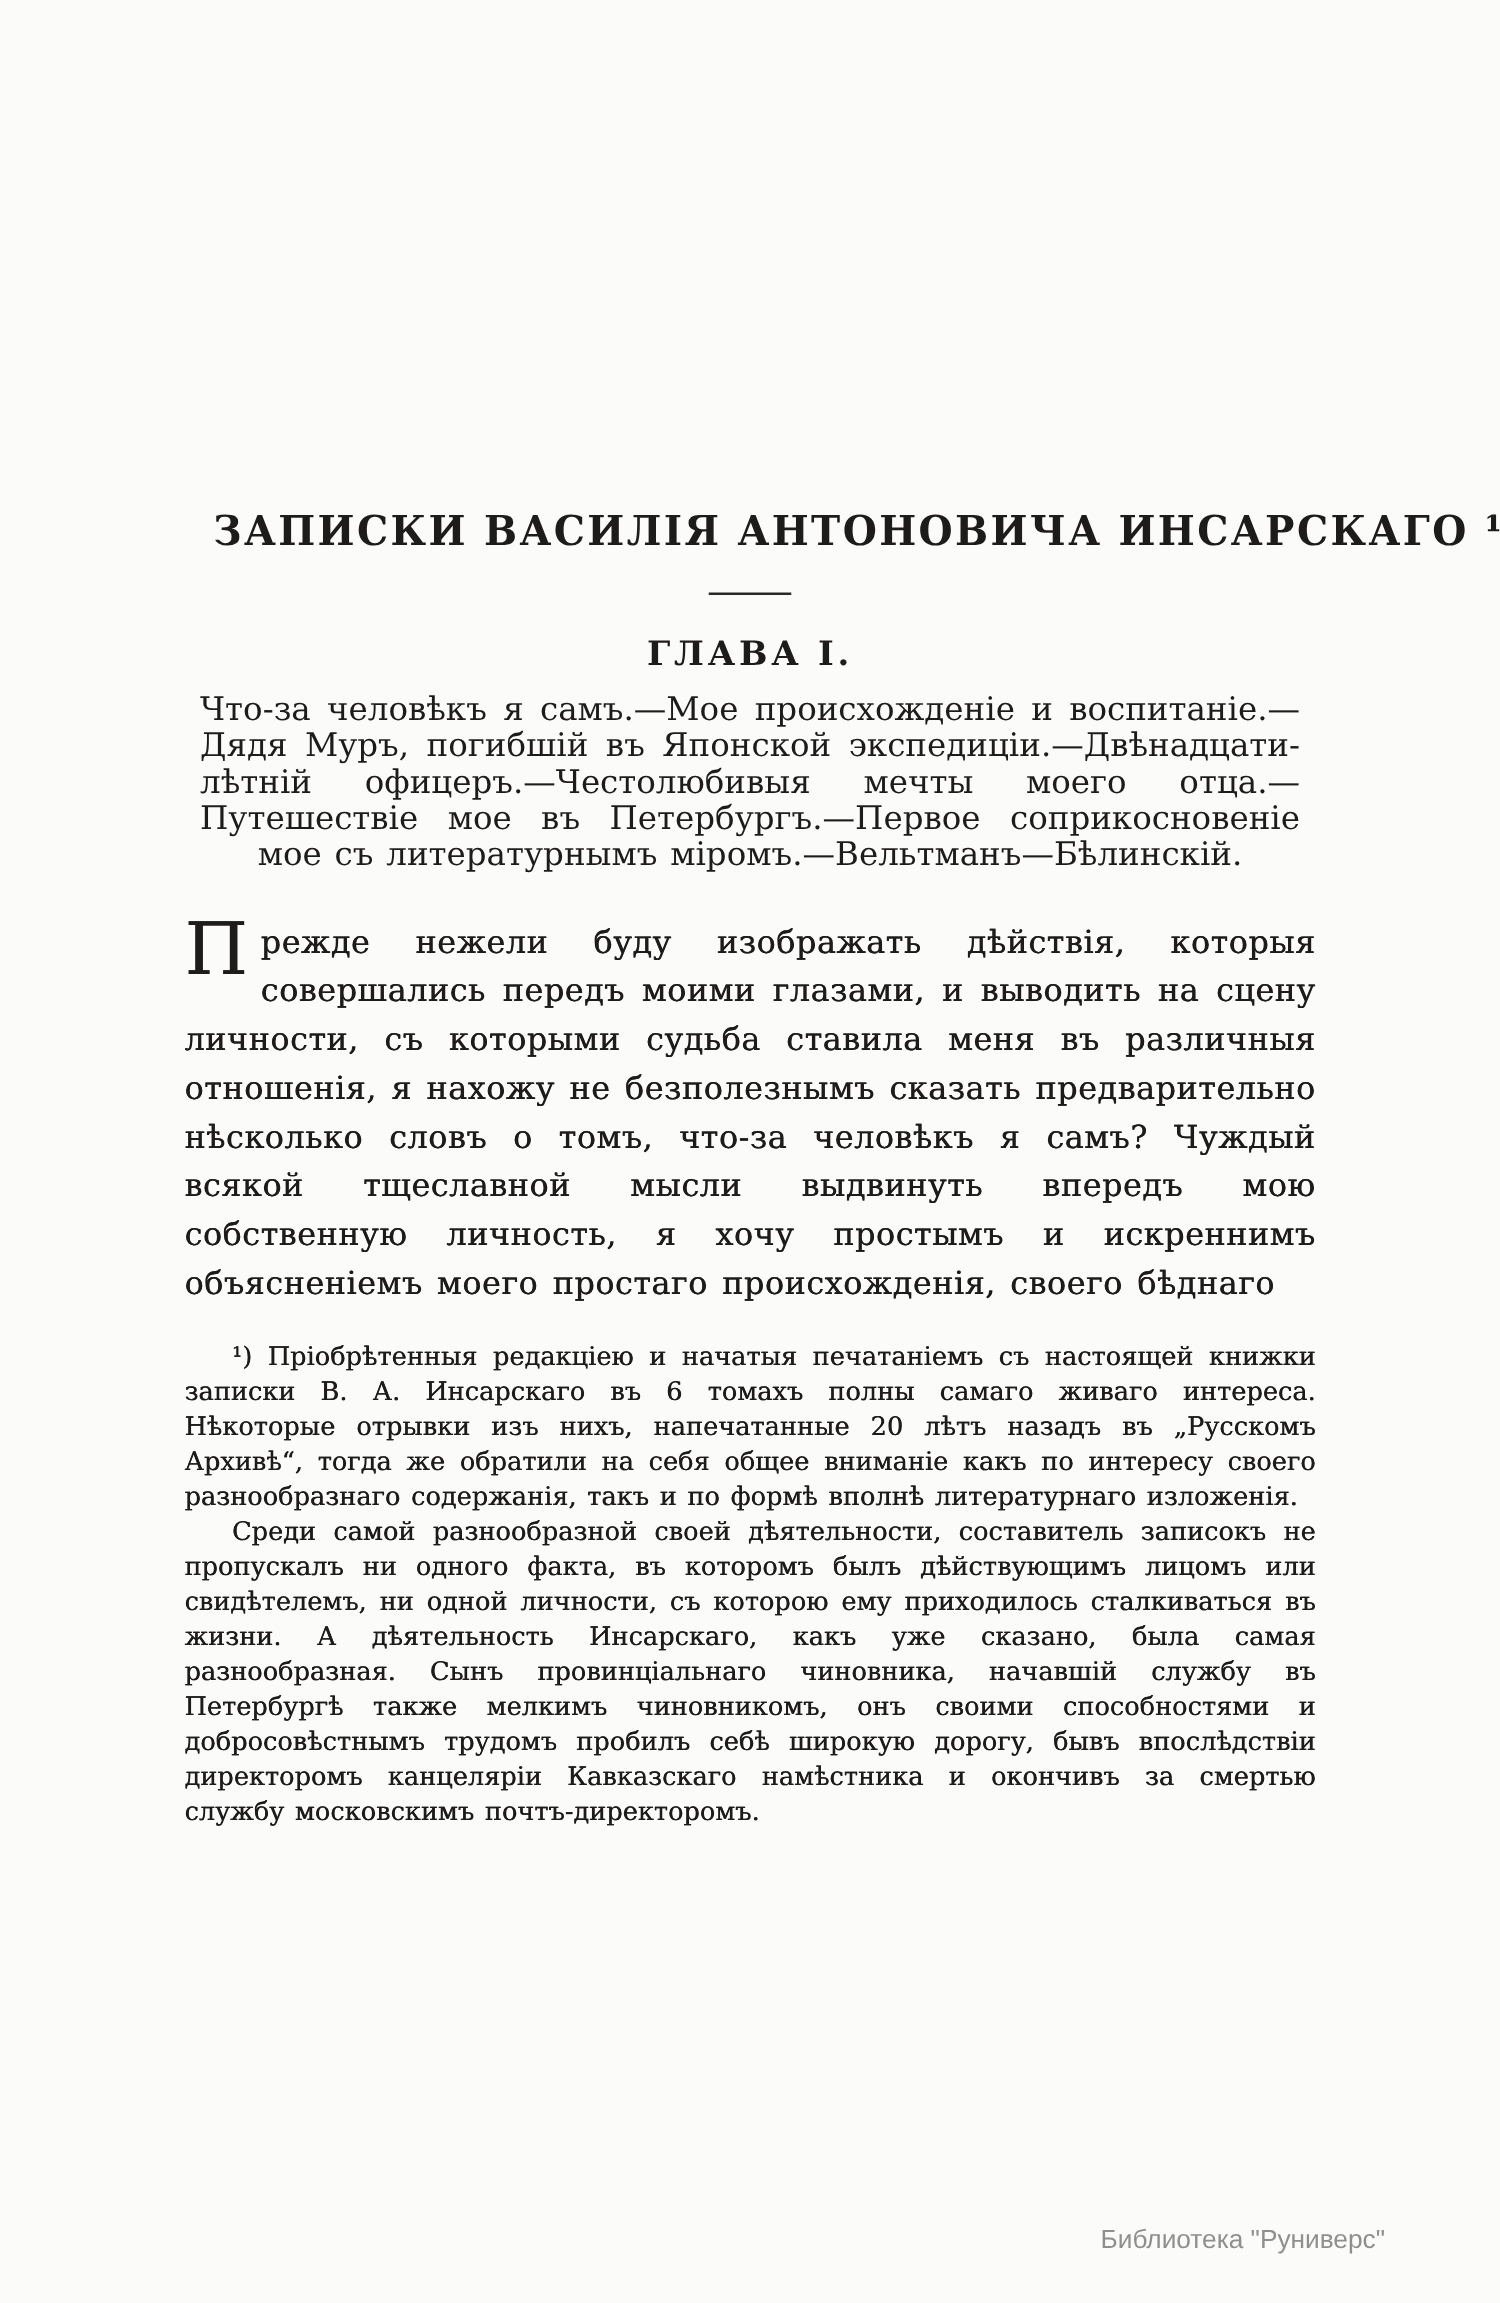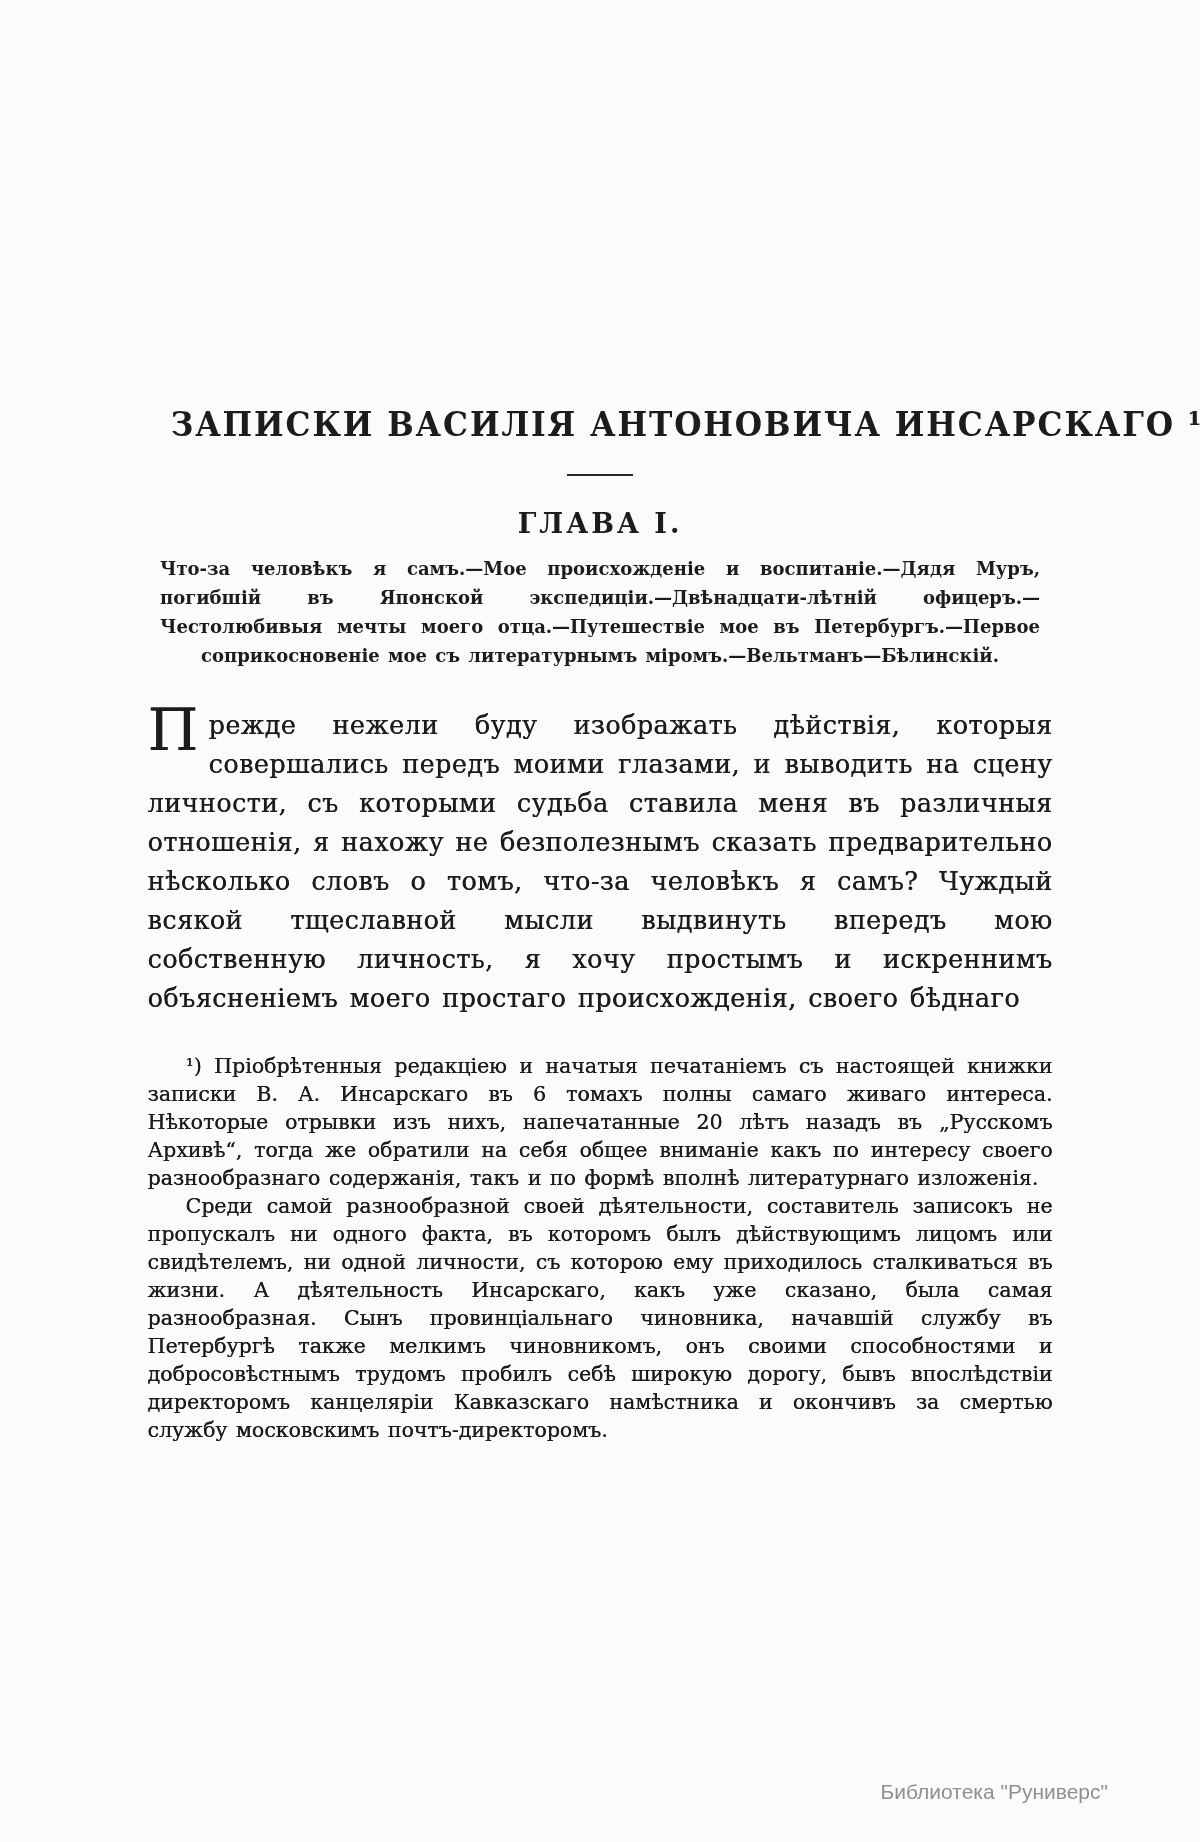--- a/index.html
+++ b/index.html
@@ -41,23 +41,23 @@
   .chapter-heading {
     margin: 15px;
     text-align: center;
     font-size: 27px;
     font-weight: bold;
     letter-spacing: 3px;
   }
   .argument {
     margin: 11px auto 0 auto;
     width: 880px;
-    font-size: 18px;
+    font-size: 26px;
     line-height: 29px;
-    font-weight: bold;
+    font-weight: normal;
     text-align: justify;
     text-align-last: center;
     word-spacing: 2px;
   }
   .body-paragraph {
     margin: 36px 0 0 0;
     font-size: 25.5px;
     line-height: 39px;
     text-align: justify;
     word-spacing: 3px;
@@ -65,21 +65,21 @@
     text-shadow: 0.35px 0 0 currentColor;
   }
   .dropcap {
     float: left;
     font-size: 58px;
     line-height: 44px;
     padding: 2px 10px 0 0;
     text-shadow: 0.5px 0 0 currentColor;
   }
   .footnote {
-    margin-top: 34px;
+    margin-top: 24px;
     font-size: 20.5px;
     line-height: 28px;
     text-align: justify;
     word-spacing: 2px;
     text-shadow: 0.3px 0 0 currentColor;
   }
   .footnote p {
     margin: 0;
     text-indent: 38px;
   }

